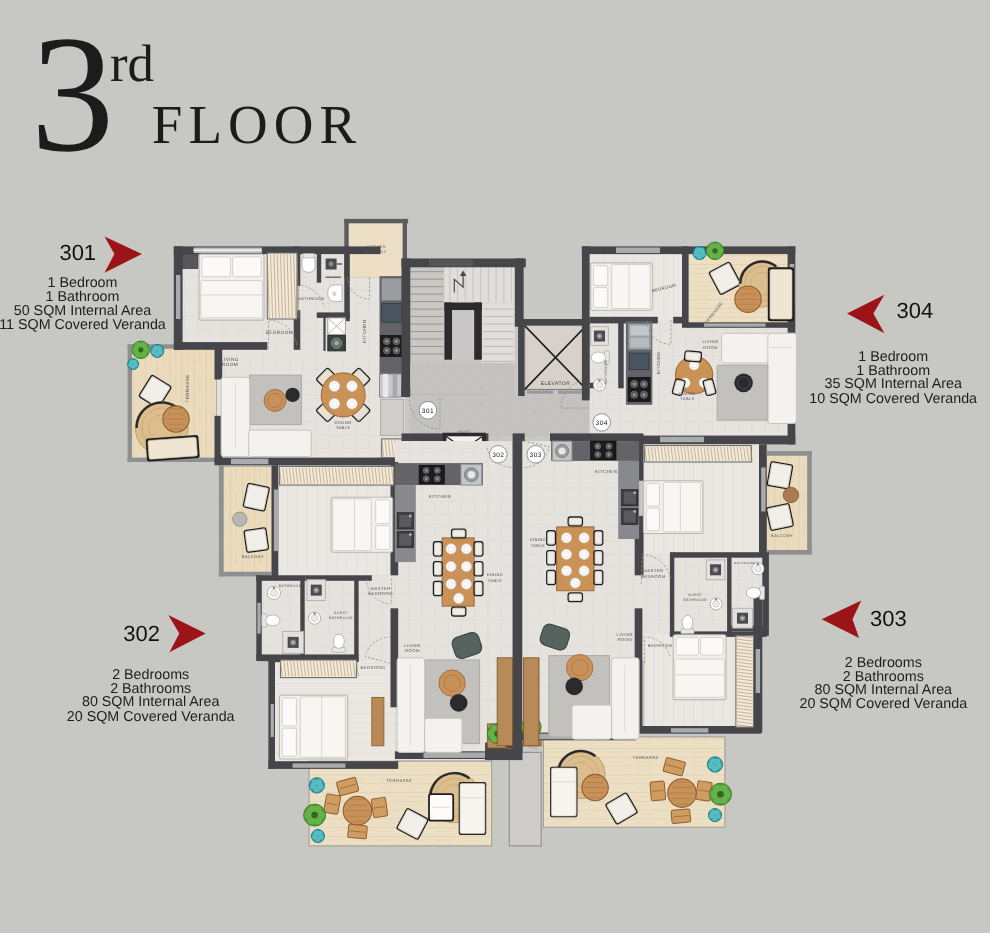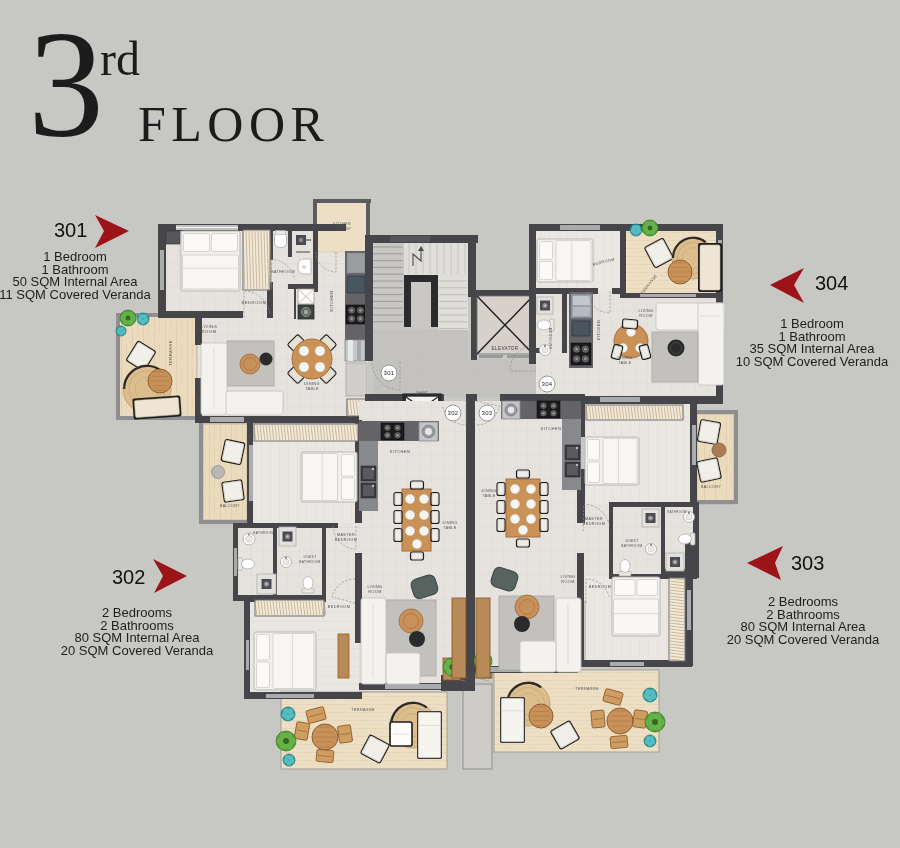--- a/index.html
+++ b/index.html
@@ -10,21 +10,21 @@
 </style>
 </head>
 <body>
 
 <div class="abs" style="left:0;top:0;width:900px;height:848px;background:#c7c8c4;"></div>
 
 <div class="abs" style="left:28px;top:-2px;font-family:'Liberation Serif',serif;font-size:152px;color:#1c1c1c;">3</div>
 
 <div class="abs" style="left:100px;top:31px;font-family:Liberation Serif, serif;font-size:48px;color:#1c1c1c;">rd</div>
 
-<div class="abs" style="left:138px;top:95px;font-family:'Liberation Serif',serif;font-size:50px;color:#1c1c1c;letter-spacing:5.5px;">FLOOR</div>
+<div class="abs" style="left:138px;top:84px;font-family:'Liberation Serif',serif;font-size:50px;color:#1c1c1c;letter-spacing:5.5px;">FLOOR</div>
 
 <div class="abs unitnum" style="left:54px;top:219px;">301</div>
 
 <svg class="abs" style="left:90px;top:210px;" width="45" height="42">
     <path d="M5,5 L39,21 L5,38 L14,21 Z" fill="#9d1418"></path>
   </svg>
 
 <div class="abs lbl" style="left:-10px;top:251px;width:170px;">1 Bedroom<br>1 Bathroom<br>50 SQM Internal Area<br>11 SQM Covered Veranda</div>
 
 <div class="abs unitnum" style="left:112px;top:566px;">302</div>

